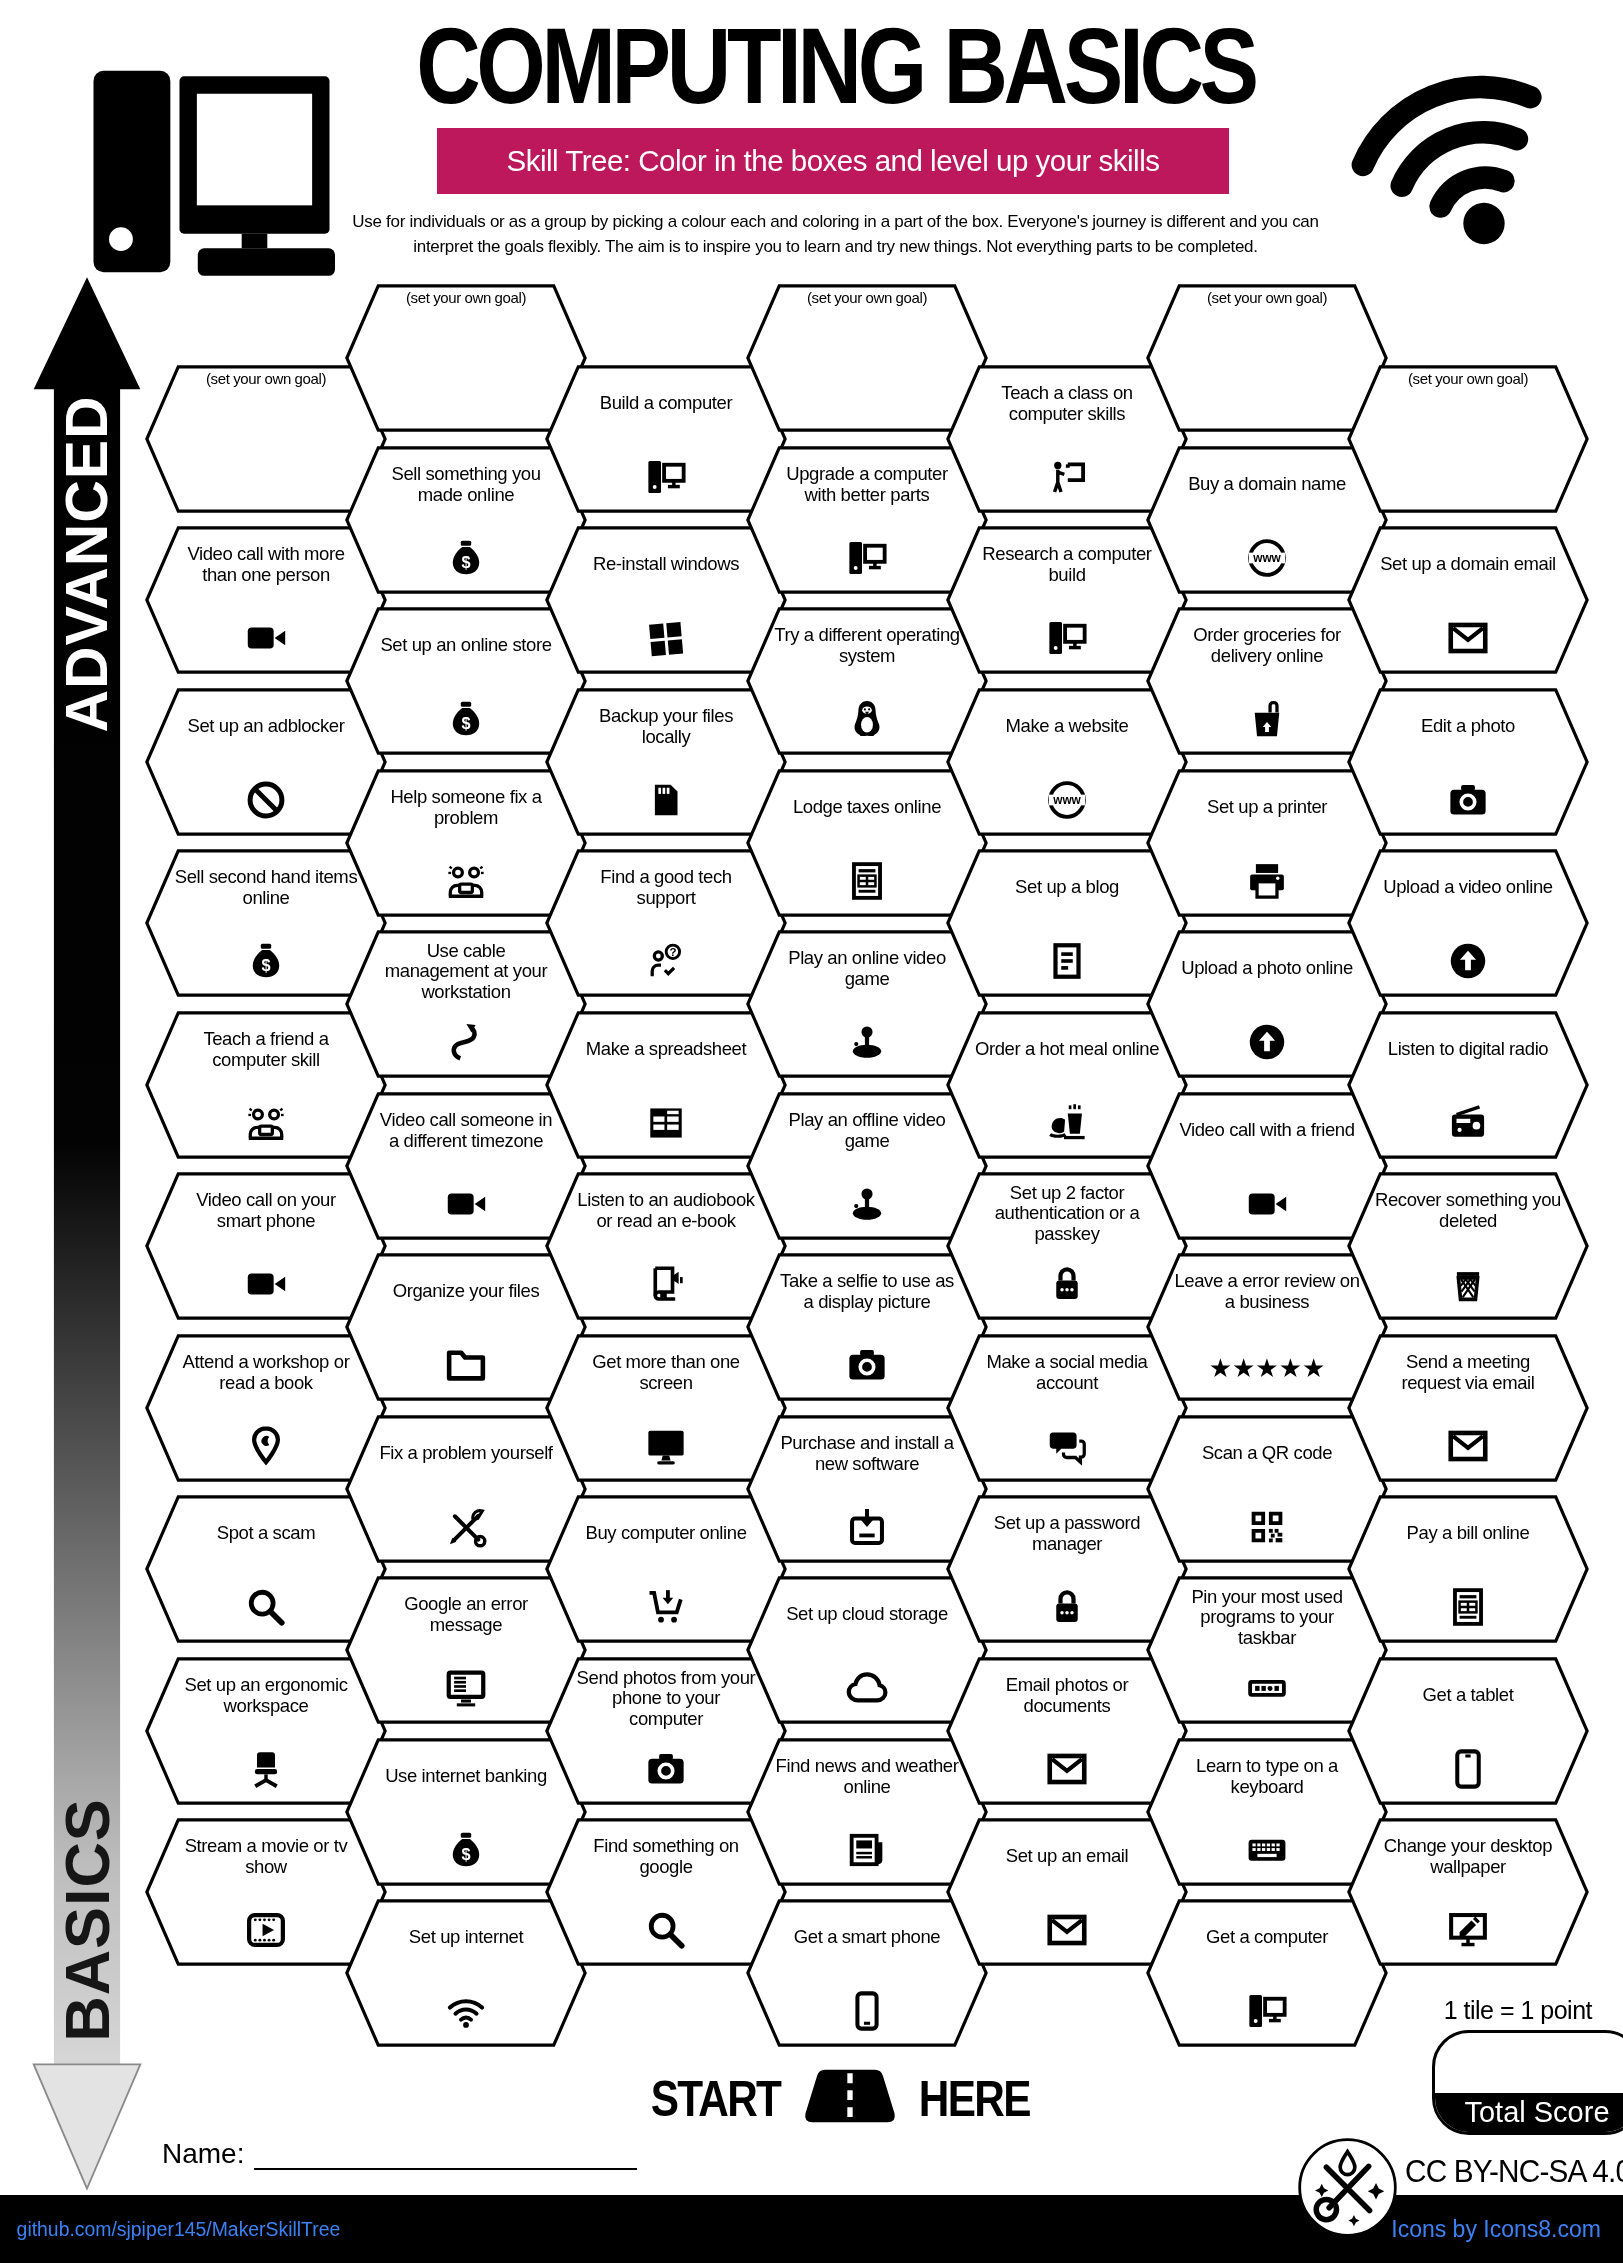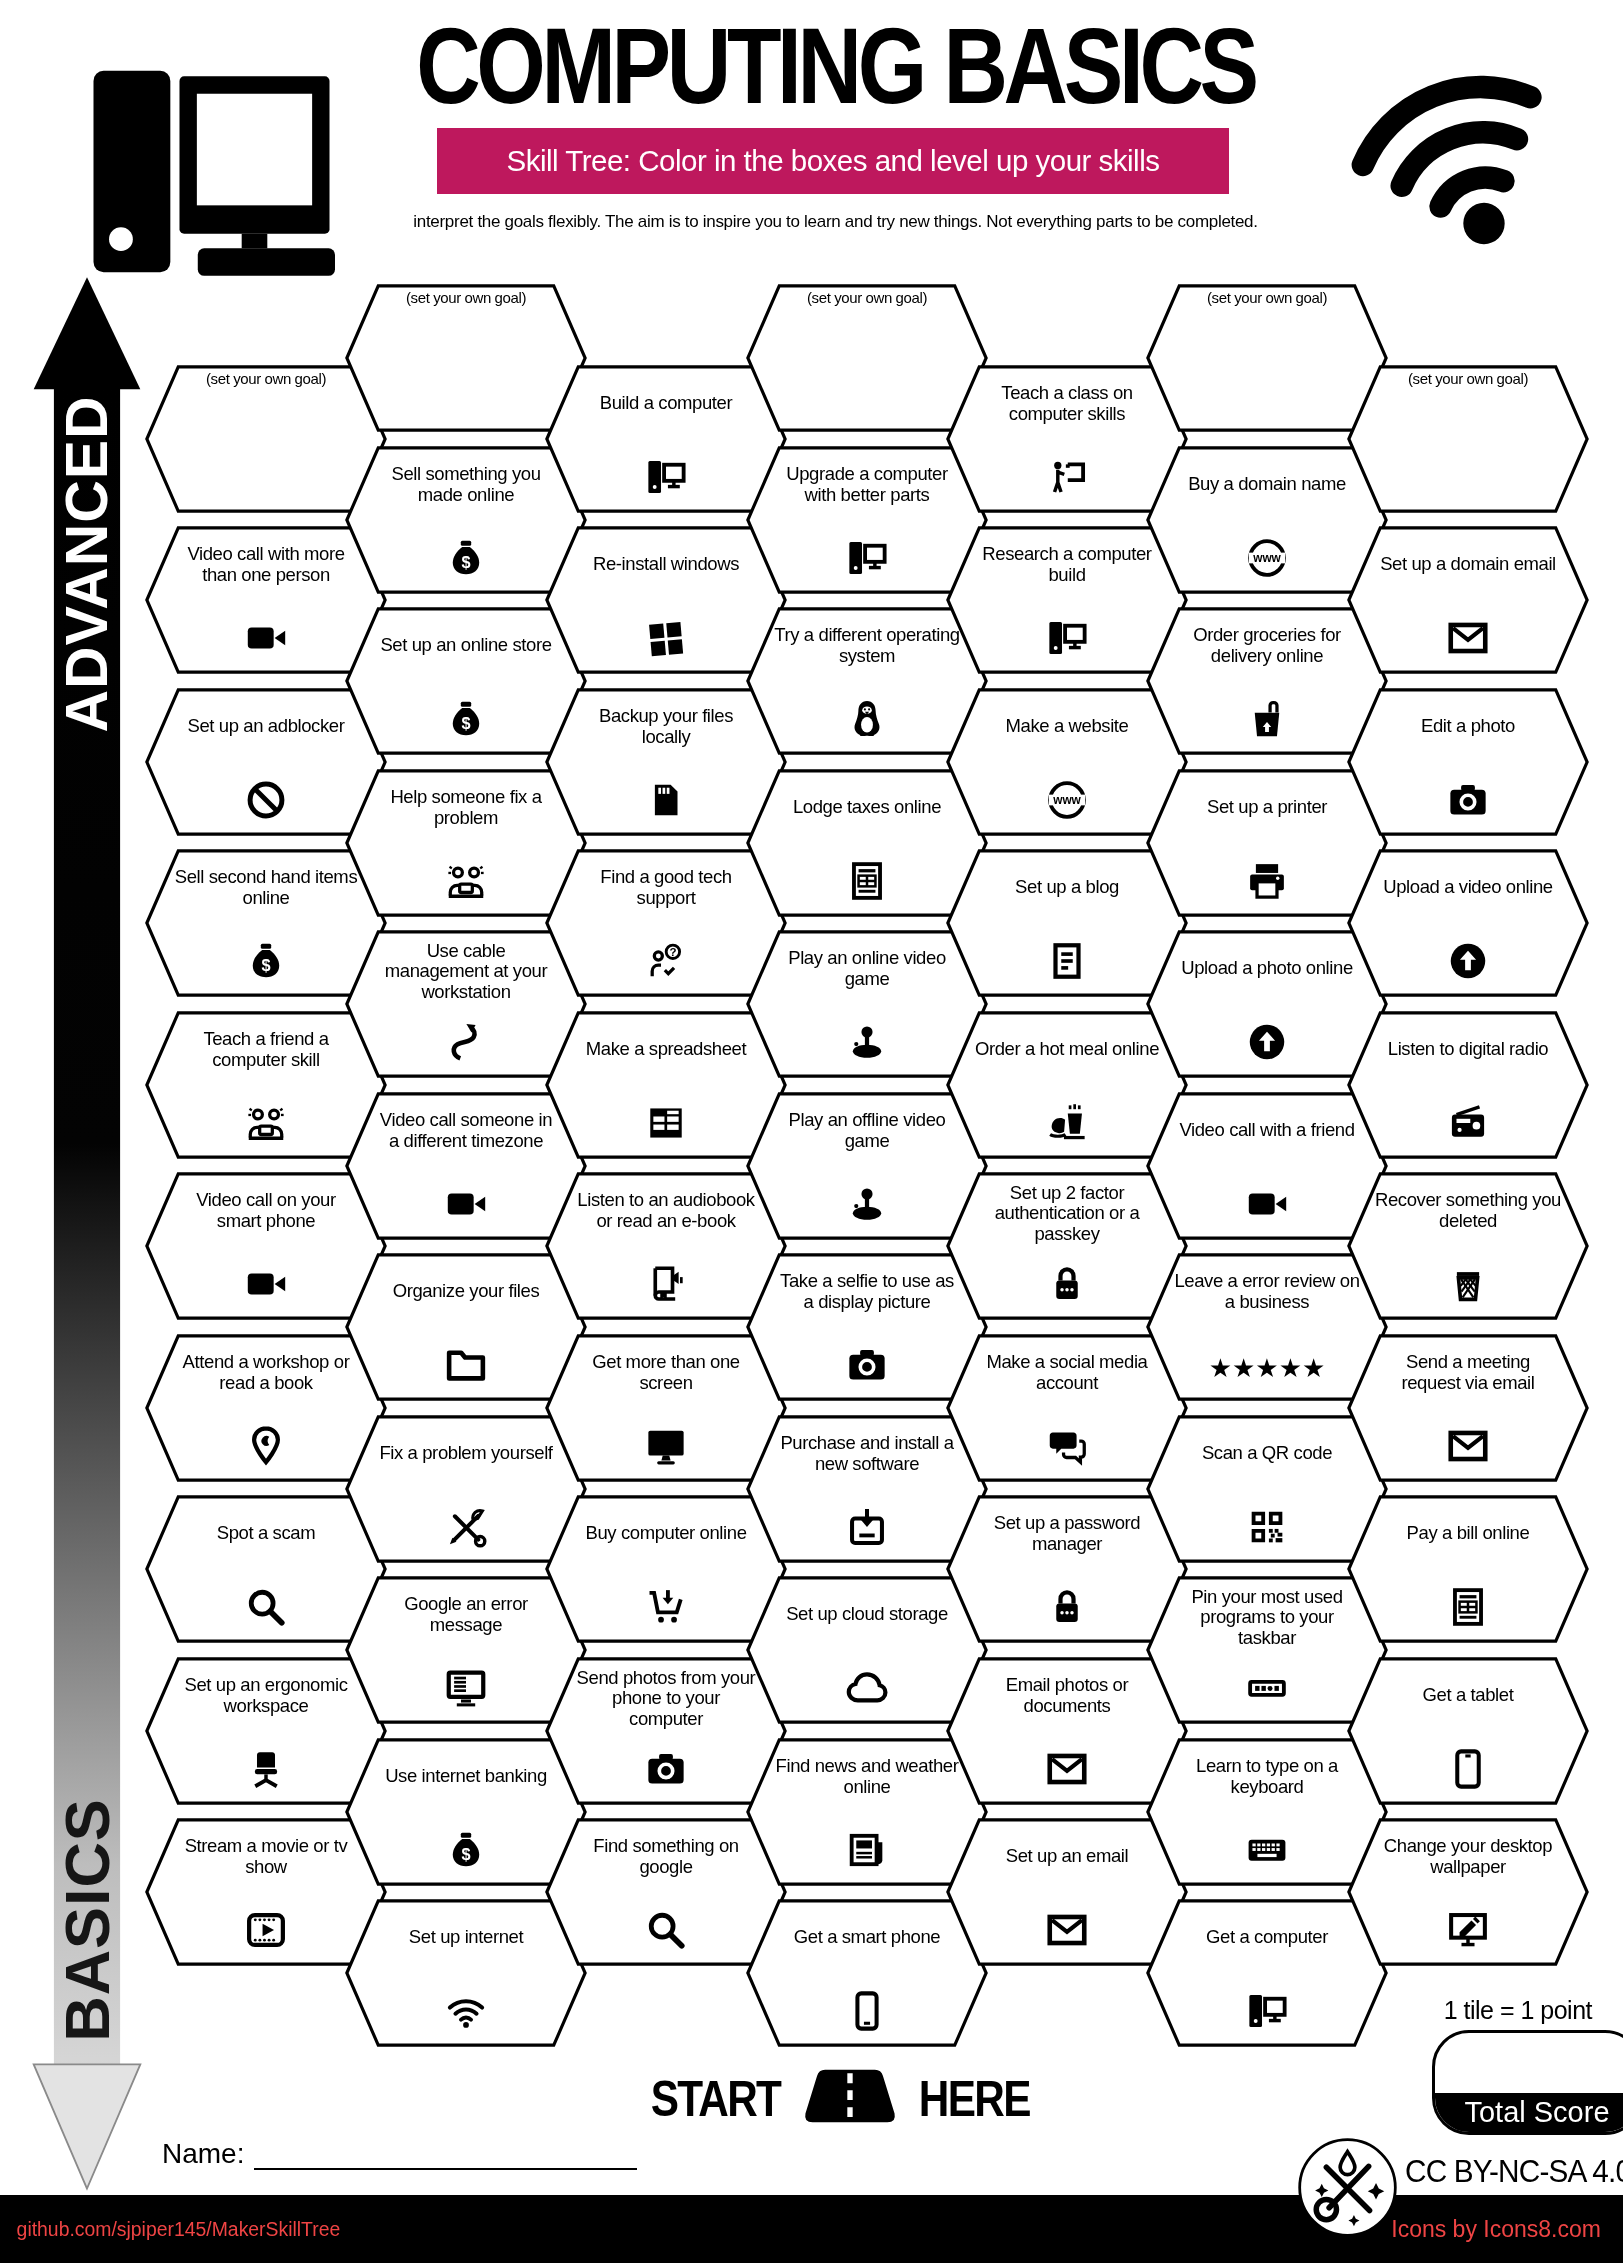--- a/index.html
+++ b/index.html
@@ -45,21 +45,21 @@
   #name-line{width:383px;border-bottom:2.8px solid #000;height:28px;margin-left:9.2px;}
   #score-note{position:absolute;left:1384px;top:1996px;width:208px;text-align:right;font-size:25px;letter-spacing:-0.5px;}
   #total-score-box{position:absolute;left:1432px;top:2030px;width:210px;height:105px;background:#fff;
                    border:3.7px solid #000;border-radius:37px;overflow:hidden;box-sizing:border-box;}
   #total-score-band{position:absolute;left:0;right:0;bottom:0;height:39px;background:#000;color:#fff;
                     display:flex;align-items:center;justify-content:center;font-size:29px;}
   #cc-logo{position:absolute;left:1296px;top:2136px;z-index:3;}
   #cc-text{position:absolute;left:1405px;top:2153px;width:222px;font-size:32px;letter-spacing:-0.9px;
            transform:scale(.93,1);transform-origin:left center;white-space:nowrap;}
   
-  #footer{position:absolute;left:0;right:0;bottom:0;height:69px;background:#000;color:#ef4444;
+  #footer{position:absolute;left:0;right:0;bottom:0;height:69px;background:#000;color:#3b82f6;
           display:flex;align-items:center;justify-content:space-between;padding:0 16.6px;box-sizing:border-box;}
   #footer .f-left{font-size:19.4px;}
   #footer .f-center{font-size:27px;font-weight:700;letter-spacing:-0.3px;margin-right:138px;}
   #footer .f-right{font-size:23px;margin-right:5.5px;}
 </style>
 </head>
 <body>
 
 <div id="page">
 
@@ -83,20 +83,21 @@
           <path d="M47 86a26 26 0 0 1 36 0"></path>
         </g>
         <circle cx="65" cy="103" r="11" fill="#000"></circle>
       </g>
     </svg>
   </div>
   <div id="subtitle-bar">
     <span>Skill Tree:  Color in the boxes and level up your skills</span>
   </div>
   <div id="description">
+    <div>Use for individuals or as a group by picking a colour each and coloring in a part of the box.  Everyone's journey is different and you can</div>
     <div>interpret the goals flexibly.  The aim is to inspire you to learn and try new things. Not everything parts to be completed.</div>
   </div>
 
   <svg id="axis-svg" width="114" height="1938" viewBox="0 0 124 2100">
     <defs>
       <linearGradient id="abgrad" x1="0" y1="0" x2="0" y2="1">
         <stop offset="0" stop-color="#000"></stop>
           <stop offset="0.45" stop-color="#030303"></stop>
         <stop offset="0.7" stop-color="#6f6f6f"></stop>
           <stop offset="0.88" stop-color="#bdbdbd"></stop>

